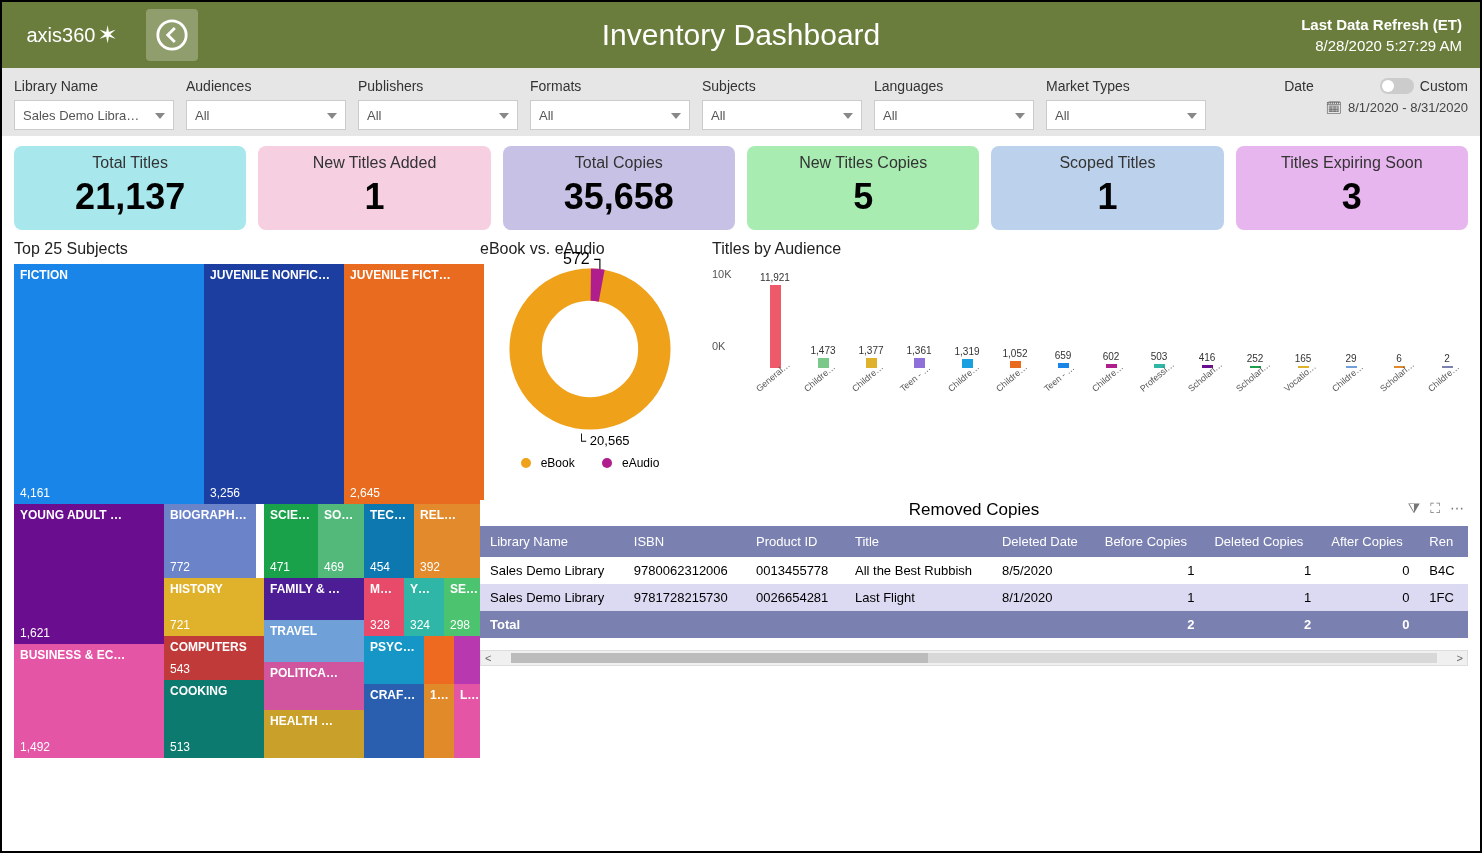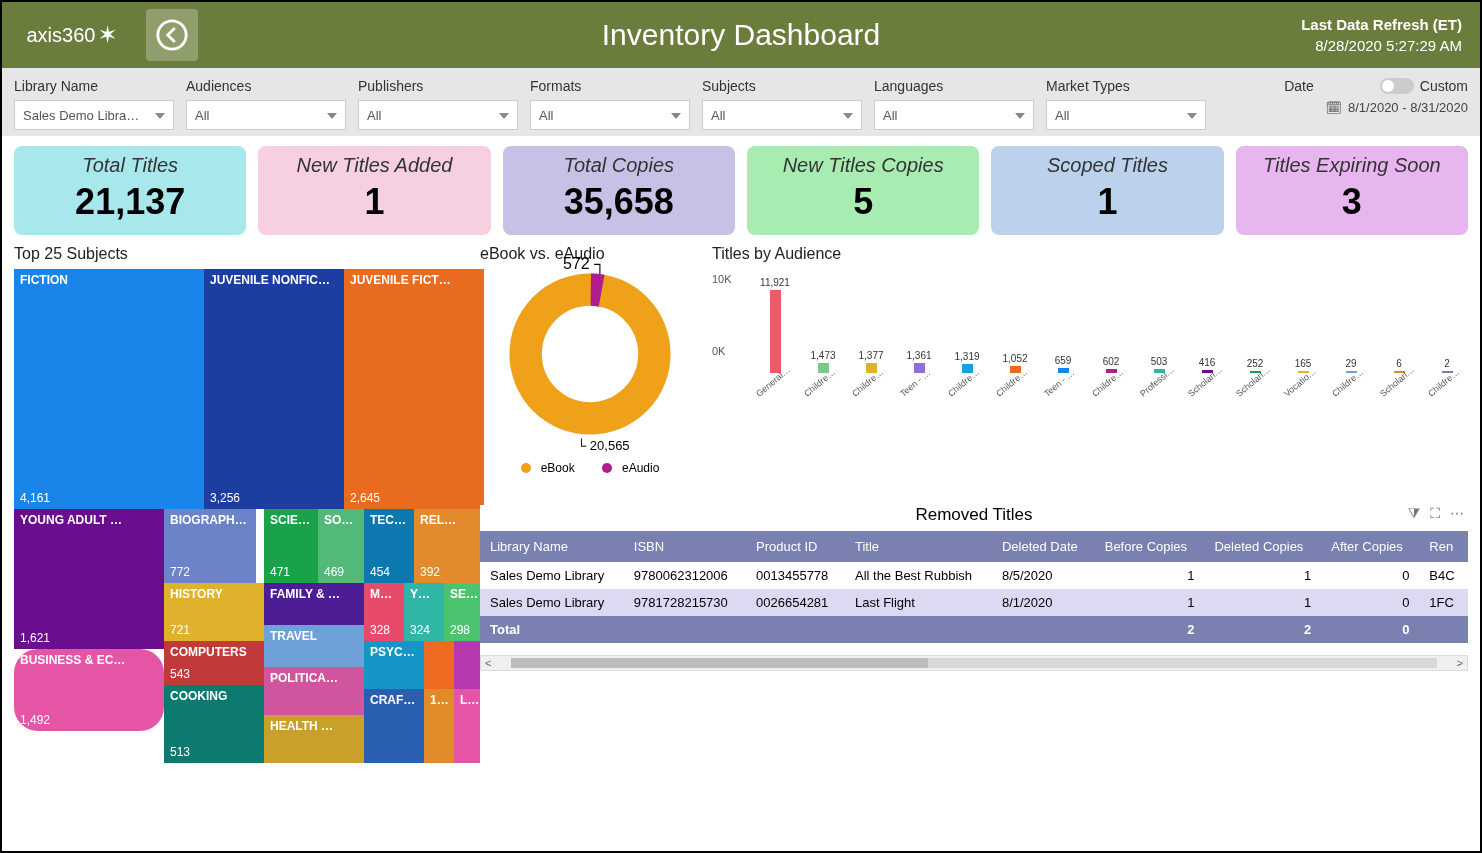--- a/index.html
+++ b/index.html
@@ -17,21 +17,21 @@
   .sel { background: #fff; border: 1px solid #ccc; height: 30px; display: flex; align-items: center; padding: 0 8px; font-size: 13px; color: #555; cursor: pointer; position: relative; width: 160px; }
   .sel.small { width: 70px; }
   .sel::after { content:""; position:absolute; right:8px; top:12px; border-left:5px solid transparent; border-right:5px solid transparent; border-top:6px solid #888; }
   .custom-row { display:flex; align-items:center; gap:6px; margin-bottom:6px; }
   .toggle { width:34px; height:16px; background:#ccc; border-radius:10px; position:relative; cursor:pointer; }
   .toggle::after { content:""; position:absolute; left:2px; top:2px; width:12px; height:12px; background:#fff; border-radius:50%; }
   .date-range { font-size:13px; color:#444; display: flex; align-items: center; gap: 6px; justify-content: flex-end; }
   .date-interval-row { display:flex; gap:6px; }
   .kpis { display:flex; gap:12px; padding:10px 12px; }
   .kpi { flex:1; border-radius:8px; text-align:center; padding:8px 4px 12px; }
-  .kpi .lbl { font-size:20px; color:#333;font-style:italic; }
+  .kpi .lbl { font-size:16px; color:#333; }
   .kpi .val { font-size:36px; font-weight:600; margin-top:4px; }
   .content { display:flex; gap:12px; padding:0 12px 12px; height:565px; }
   .left { width:470px; display:flex; flex-direction:column; }
   .panel-title { font-size:16px; font-weight:500; color:#222; margin-bottom:6px; }
   .t-cell { color:#fff; font-size:12px; padding:4px 6px; position:relative; overflow:hidden; }
   .t-cell .name { font-weight:600; white-space:nowrap; overflow:hidden; text-overflow:ellipsis; }
   .t-cell .count { position:absolute; left:6px; bottom:4px; font-size:12px; }
   .right { flex:1; display:flex; flex-direction:column; gap:10px; }
   .row1 { display:flex; gap:12px; height:250px; }
   .card { background:#fff; }
@@ -221,21 +221,21 @@
           <div class="count">328</div>
         </div>
         <div class="t-cell" style="position: absolute; left: 390px; top: 314px; width: 40px; height: 58px; background: rgb(47, 182, 167);">
           <div class="name">YO…</div>
           <div class="count">324</div>
         </div>
         <div class="t-cell" style="position: absolute; left: 430px; top: 314px; width: 40px; height: 58px; background: rgb(76, 196, 111);">
           <div class="name">SE…</div>
           <div class="count">298</div>
         </div>
-        <div class="t-cell" style="position: absolute; left: 0px; top: 380px; width: 150px; height: 82px; background: rgb(228, 85, 166); border-radius: 24px;">
+        <div class="t-cell" style="position: absolute; left: 0px; top: 380px; width: 150px; height: 114px; background: rgb(228, 85, 166);">
           <div class="name">BUSINESS &amp; EC…</div>
           <div class="count">1,492</div>
         </div>
         <div class="t-cell" style="position: absolute; left: 150px; top: 372px; width: 100px; height: 44px; background: rgb(192, 58, 58);">
           <div class="name">COMPUTERS</div>
           <div class="count">543</div>
         </div>
         <div class="t-cell" style="position: absolute; left: 250px; top: 356px; width: 100px; height: 42px; background: rgb(111, 160, 216);">
           <div class="name">TRAVEL</div>
           <div class="count"></div>
@@ -382,21 +382,21 @@
             <div class="bar-cat">Scholarly/Undergraduate</div>
             <div class="bar-cat">Scholarly/Graduate</div>
             <div class="bar-cat">Vocational/Technical</div>
             <div class="bar-cat">Children's - Toddlers, Ag…</div>
             <div class="bar-cat">Scholarly/Associate</div>
             <div class="bar-cat">Children's - Babies, Age …</div>
           </div>
       </div>
     </div>
     <div class="card table-card">
-      <div class="table-title">Removed Titles</div>
+      <div class="table-title">Removed Copies</div>
       <div class="table-icons">
         <span>⧩</span>
         <span>⛶</span>
         <span>⋯</span>
       </div>
       <table>
         <thead>
             <tr id="thead-row">
               <th>Library Name</th>
               <th>ISBN</th>

